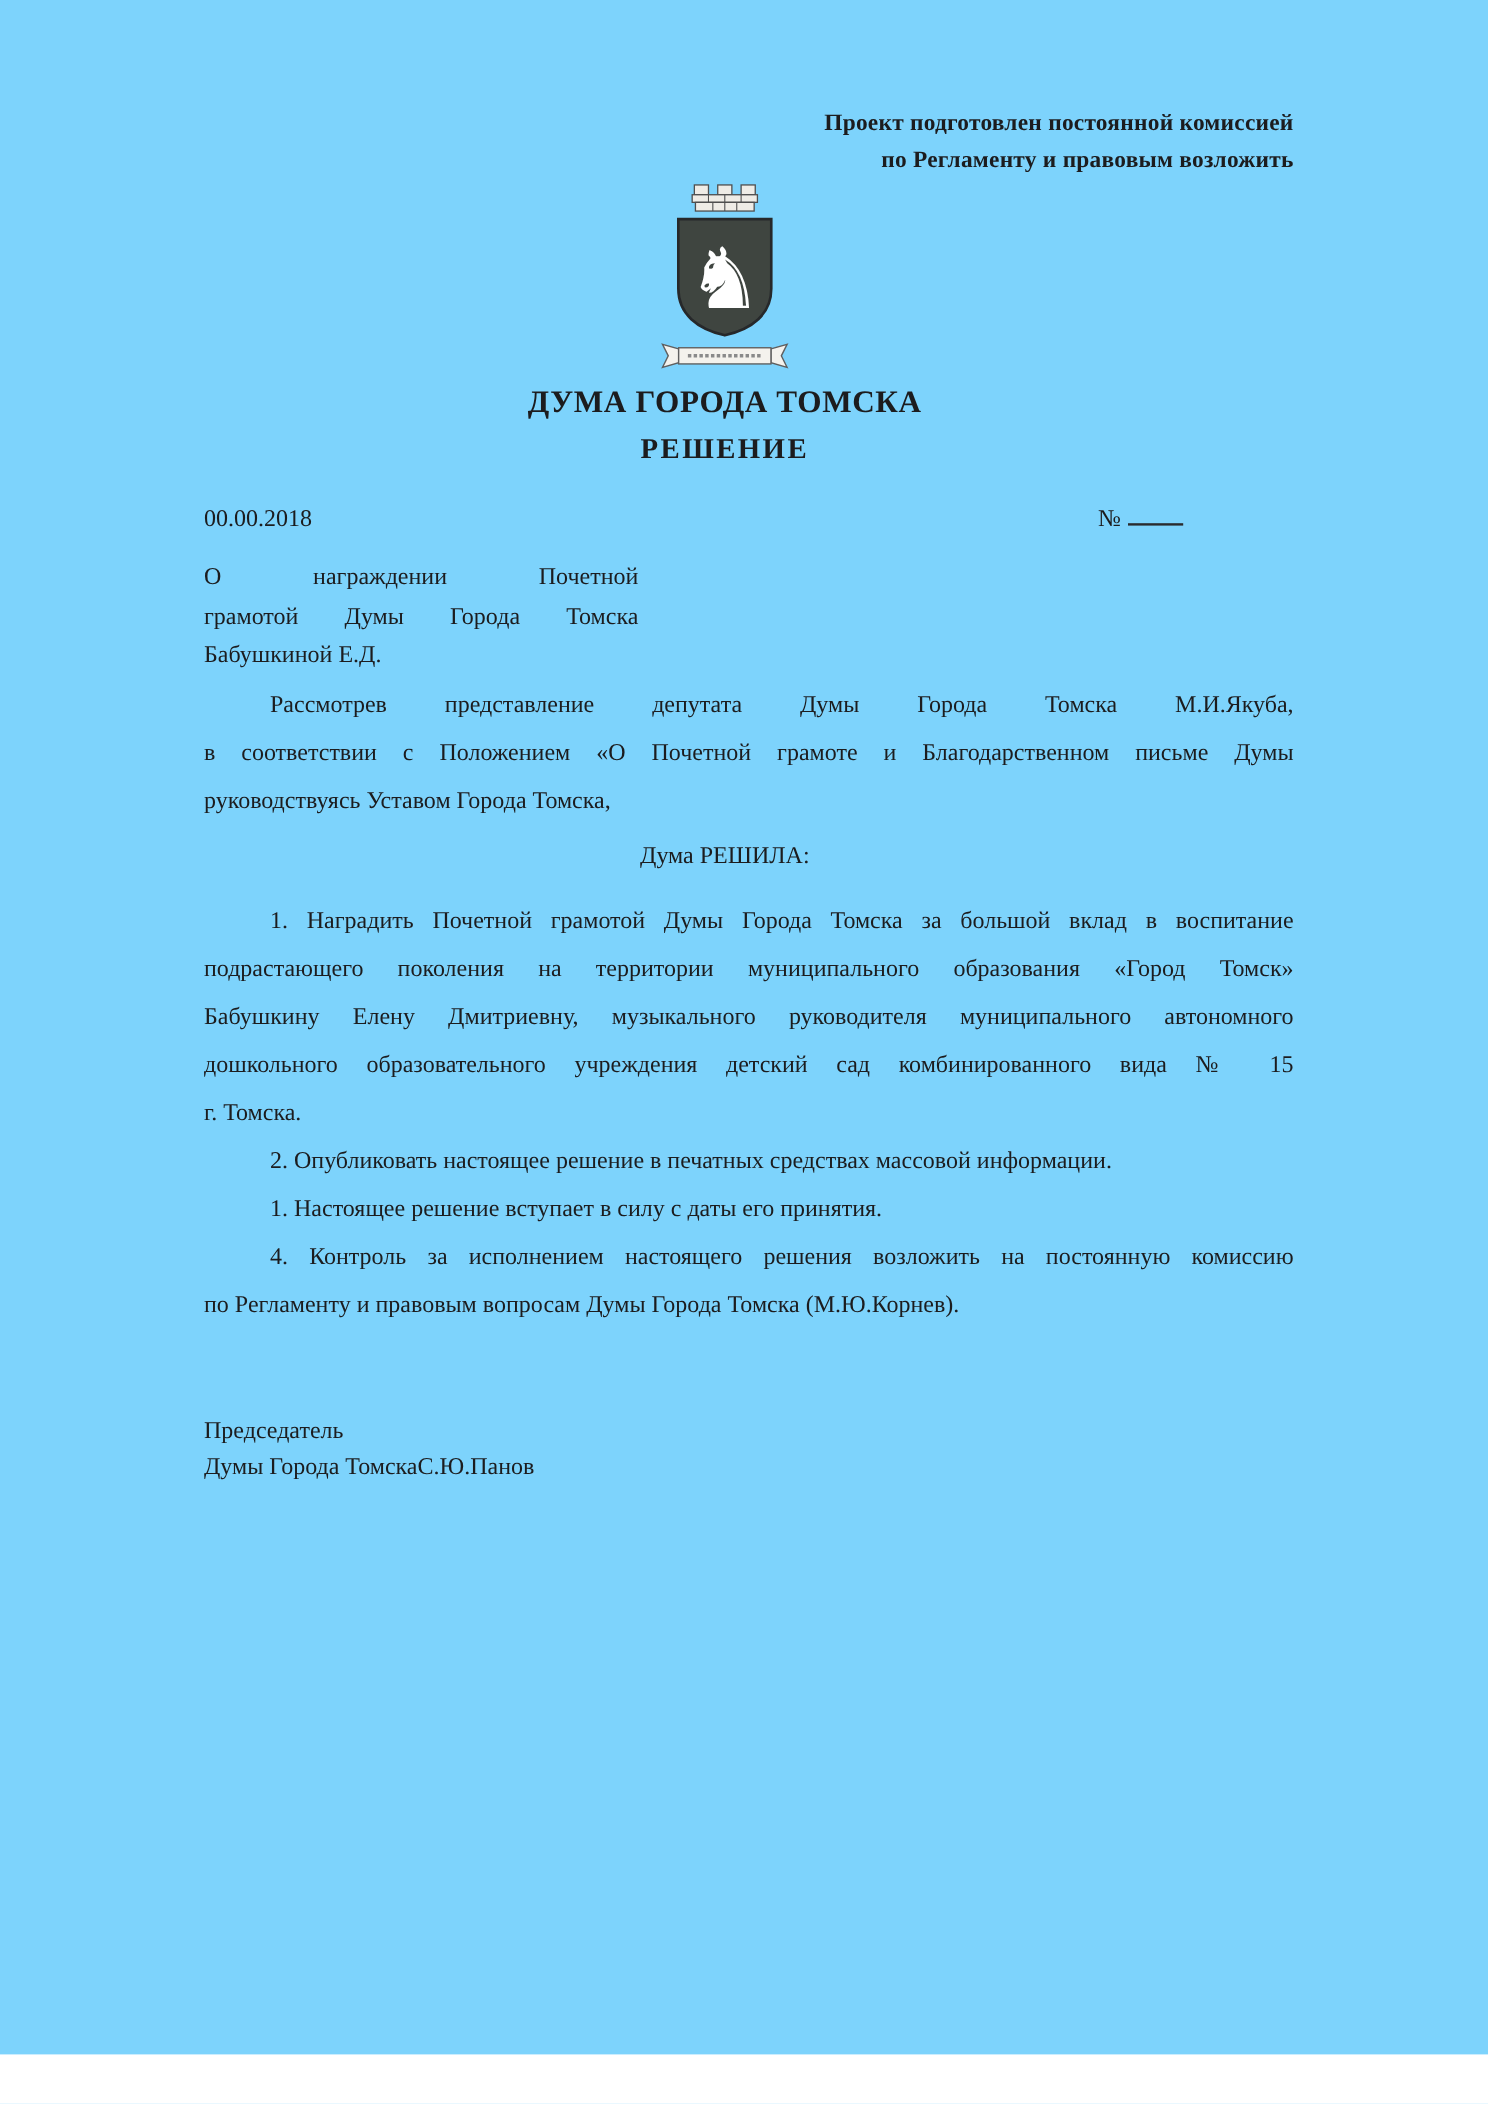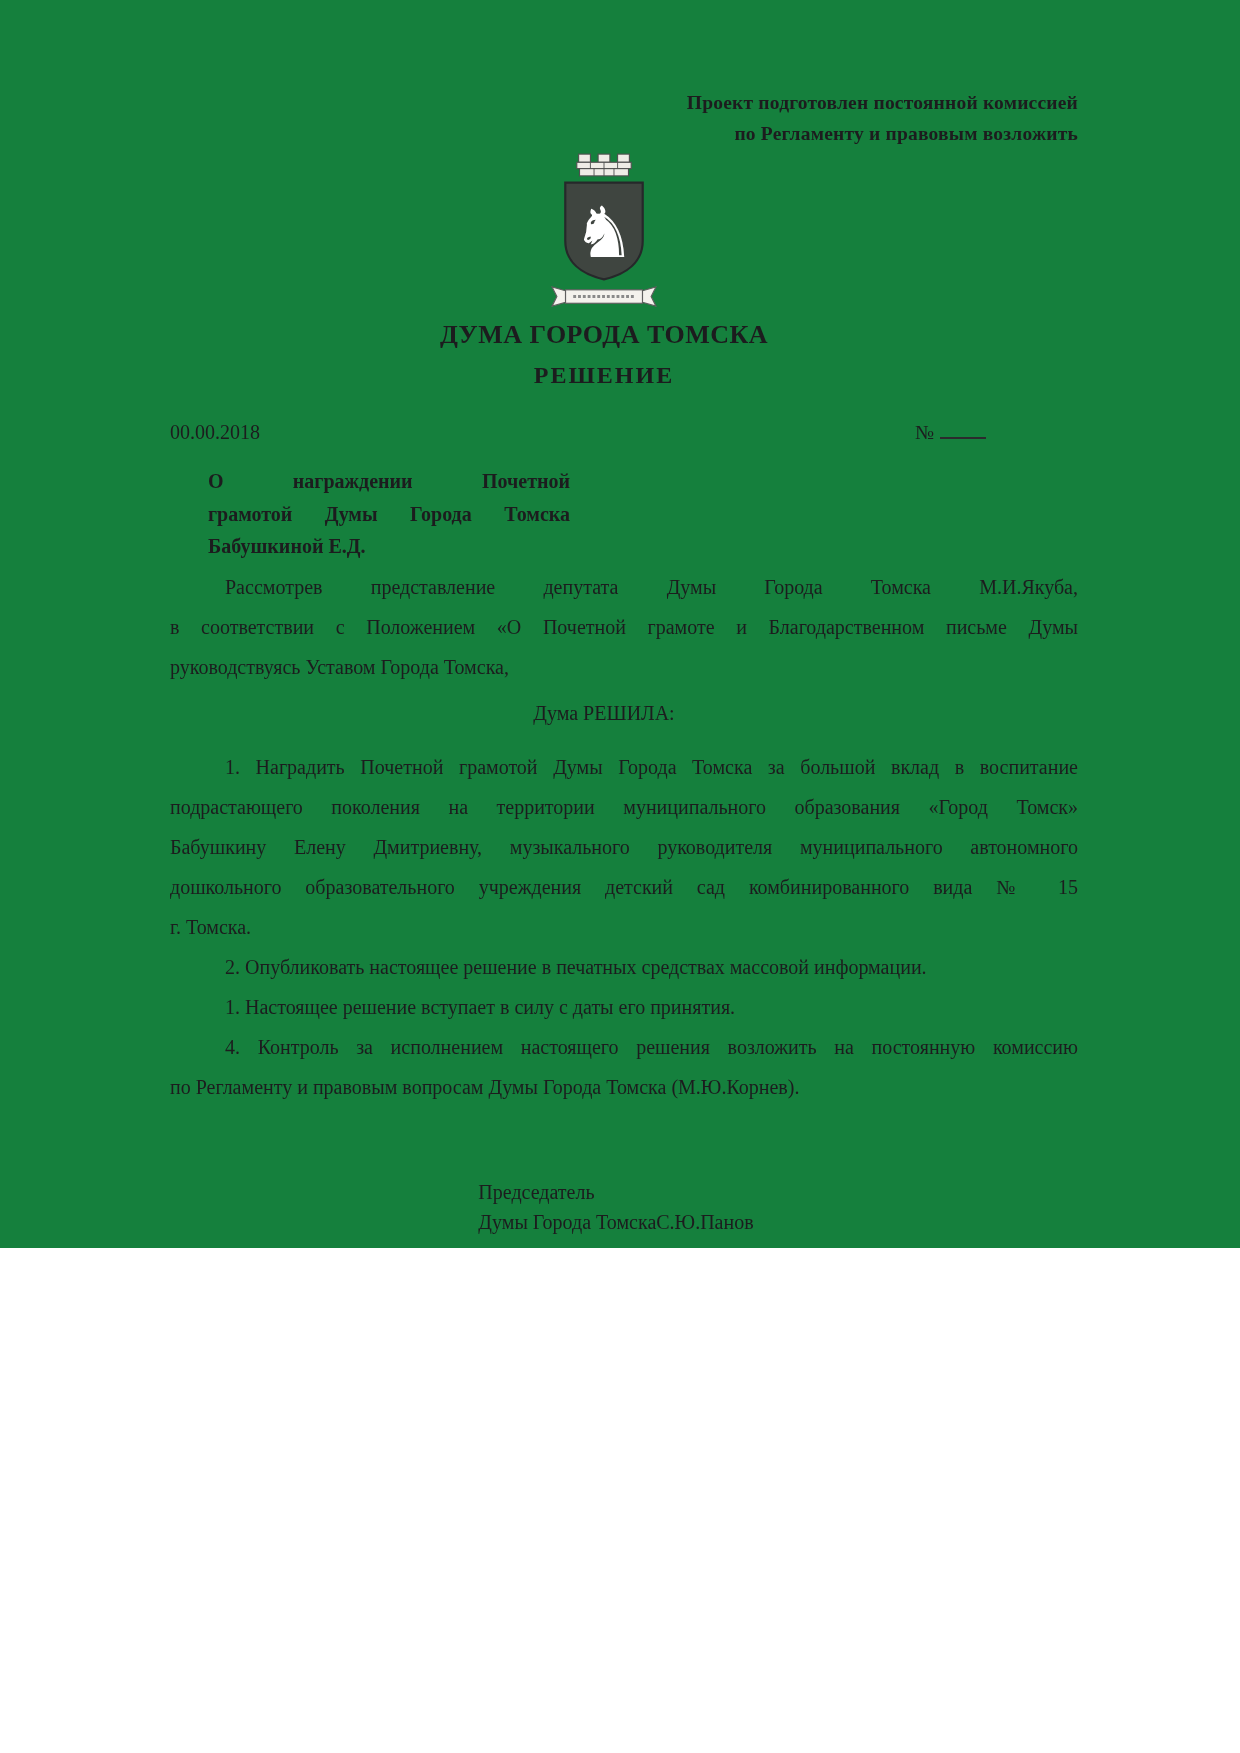--- a/index.html
+++ b/index.html
@@ -2,21 +2,21 @@
 <html><head>
 <meta charset="utf-8">
 <style>
   * { margin:0; padding:0; box-sizing:border-box; }
   html,body { background:#ffffff; }
   body {
     width:1240px; height:1753px;
     font-family:"Liberation Serif","DejaVu Serif",serif;
     color:#1c1c1e;
   }
-  .page { position:relative; width:1240px; height:1248px; background:#15803d; overflow:hidden; }
+  .page { position:relative; width:1240px; height:1712px; background:#7dd3fc; overflow:hidden; }
   .content { padding:0 162px 0 170px; font-size:20px; }
 
   .header-note {
     padding-top:88px; text-align:right; font-weight:700;
     font-size:19.5px; line-height:30.5px; letter-spacing:0.2px;
   }
 
   .center-stack { text-align:center; transform:translateX(-20px); }
   .emblem { display:inline-flex; flex-direction:column; align-items:center; margin-top:4px; }
   .emblem svg { display:block; }
@@ -26,32 +26,32 @@
   .org-title { font-weight:700; font-size:26px; margin-top:10px; letter-spacing:0.5px; }
   .doc-type  { font-weight:700; font-size:24px; margin-top:12px; letter-spacing:2px; }
 
   .meta-row { display:flex; justify-content:space-between; margin-top:30px; line-height:26px; }
   .number-field { margin-right:92px; white-space:nowrap; }
   .blank-line {
     display:inline-block; width:46px; height:14px;
     border-bottom:2px solid #2b2b2d; margin-left:6px;
   }
 
-  .subject { width:362px; font-weight:700; margin-top:20px; line-height:32.5px;margin-left:38px; }
+  .subject { width:362px; font-weight:400; margin-top:20px; line-height:32.5px; }
 
   .just { text-align:justify; text-align-last:justify; }
   .bline { line-height:40px; }
   .indent { text-indent:55px; }
 
   .intro { margin-top:4px; }
   .resolved { text-align:center; line-height:40px; margin-top:6px; transform:translateX(-20px); }
   .item1 { margin-top:14px; }
 
   .signature {
-    display:flex; justify-content:center; align-items:flex-end;
+    display:flex; justify-content:flex-start; align-items:flex-end;
     margin-top:70px; line-height:30px;
   }
   .sig-name { margin-right:16px; }
 </style>
 </head>
 <body>
 
 <div class="page">
   <div class="content">
 

